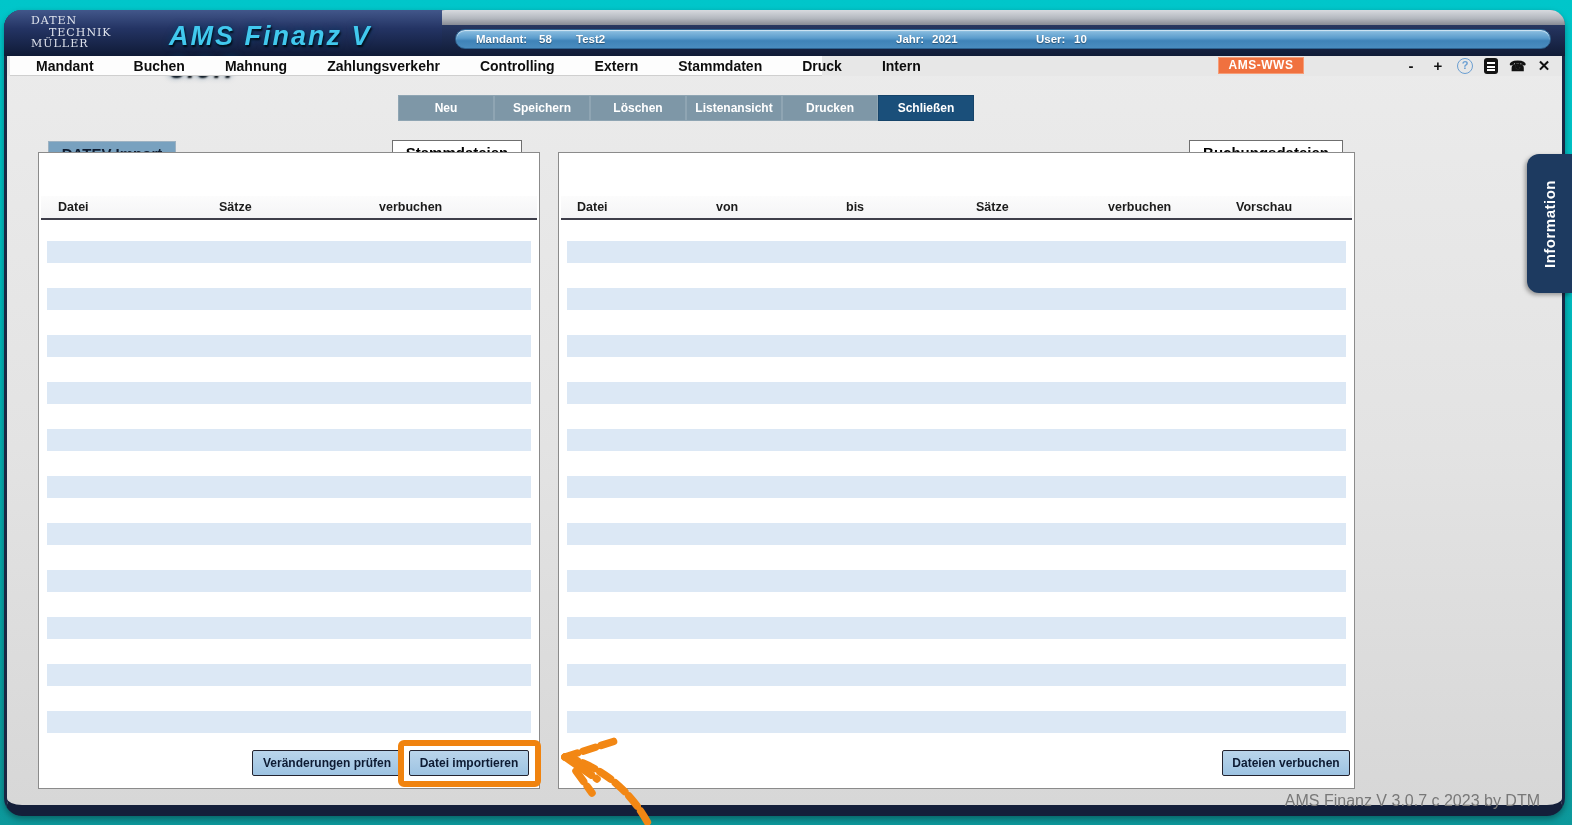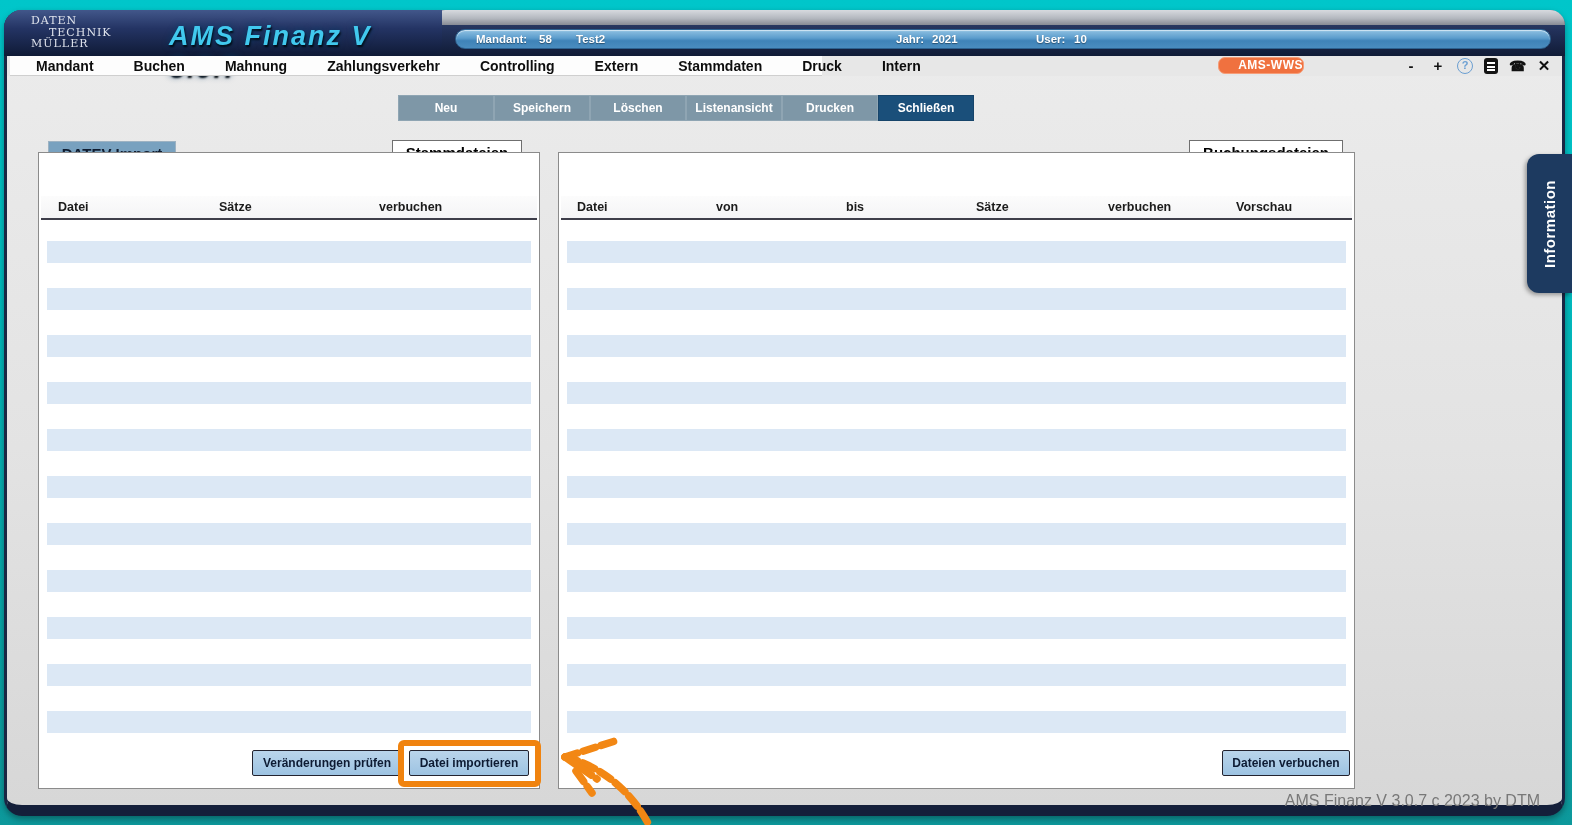--- a/index.html
+++ b/index.html
@@ -42,23 +42,23 @@
 
   
   .menubar { position:absolute; left:7px; top:56px; width:1555px; height:20px;
              background:#e7e7e7; }
   .menustrip { position:absolute; left:3px; top:0; width:812px; height:20px;
              background:#fdfdfd; border-bottom:1px solid #cfcfcf;
              display:flex; align-items:center; padding-left:14px;gap:16px; }
   .menu-item { font-size:14px; font-weight:bold; color:#0d0d0d; padding:0 12px;
              cursor:default; white-space:nowrap; }
   .badge { position:absolute; left:1211px; top:1px; width:86px; height:17px;
-             background:#f0713f; border:1px solid #f69d78; border-radius:7px;
+             background:#f0713f; border:1px solid #f69d78; border-radius:0;
              color:#fff; font-size:12px; font-weight:bold; letter-spacing:.5px;
-             text-align:right; line-height:15px; }
+             text-align:center; line-height:15px; }
   .controls { position:absolute; right:10px; top:0; height:20px; display:flex;
              align-items:center; gap:11px; }
   .ctl { font-size:15px; font-weight:bold; color:#111; width:16px; text-align:center;
              line-height:16px; cursor:default; }
   .ctl-help { width:16px; height:16px; border:1.5px solid #6b9fd2; border-radius:50%;
              color:#6b9fd2; font-size:11px; font-weight:bold; line-height:13px; }
   .ctl-doc { width:14px; height:16px; background-color:#141414; border-radius:3px;
              background-image:linear-gradient(#fff,#fff),linear-gradient(#fff,#fff),linear-gradient(#fff,#fff);
              background-size:8px 2px; background-position:3px 4px,3px 7.5px,3px 11px;
              background-repeat:no-repeat; }

